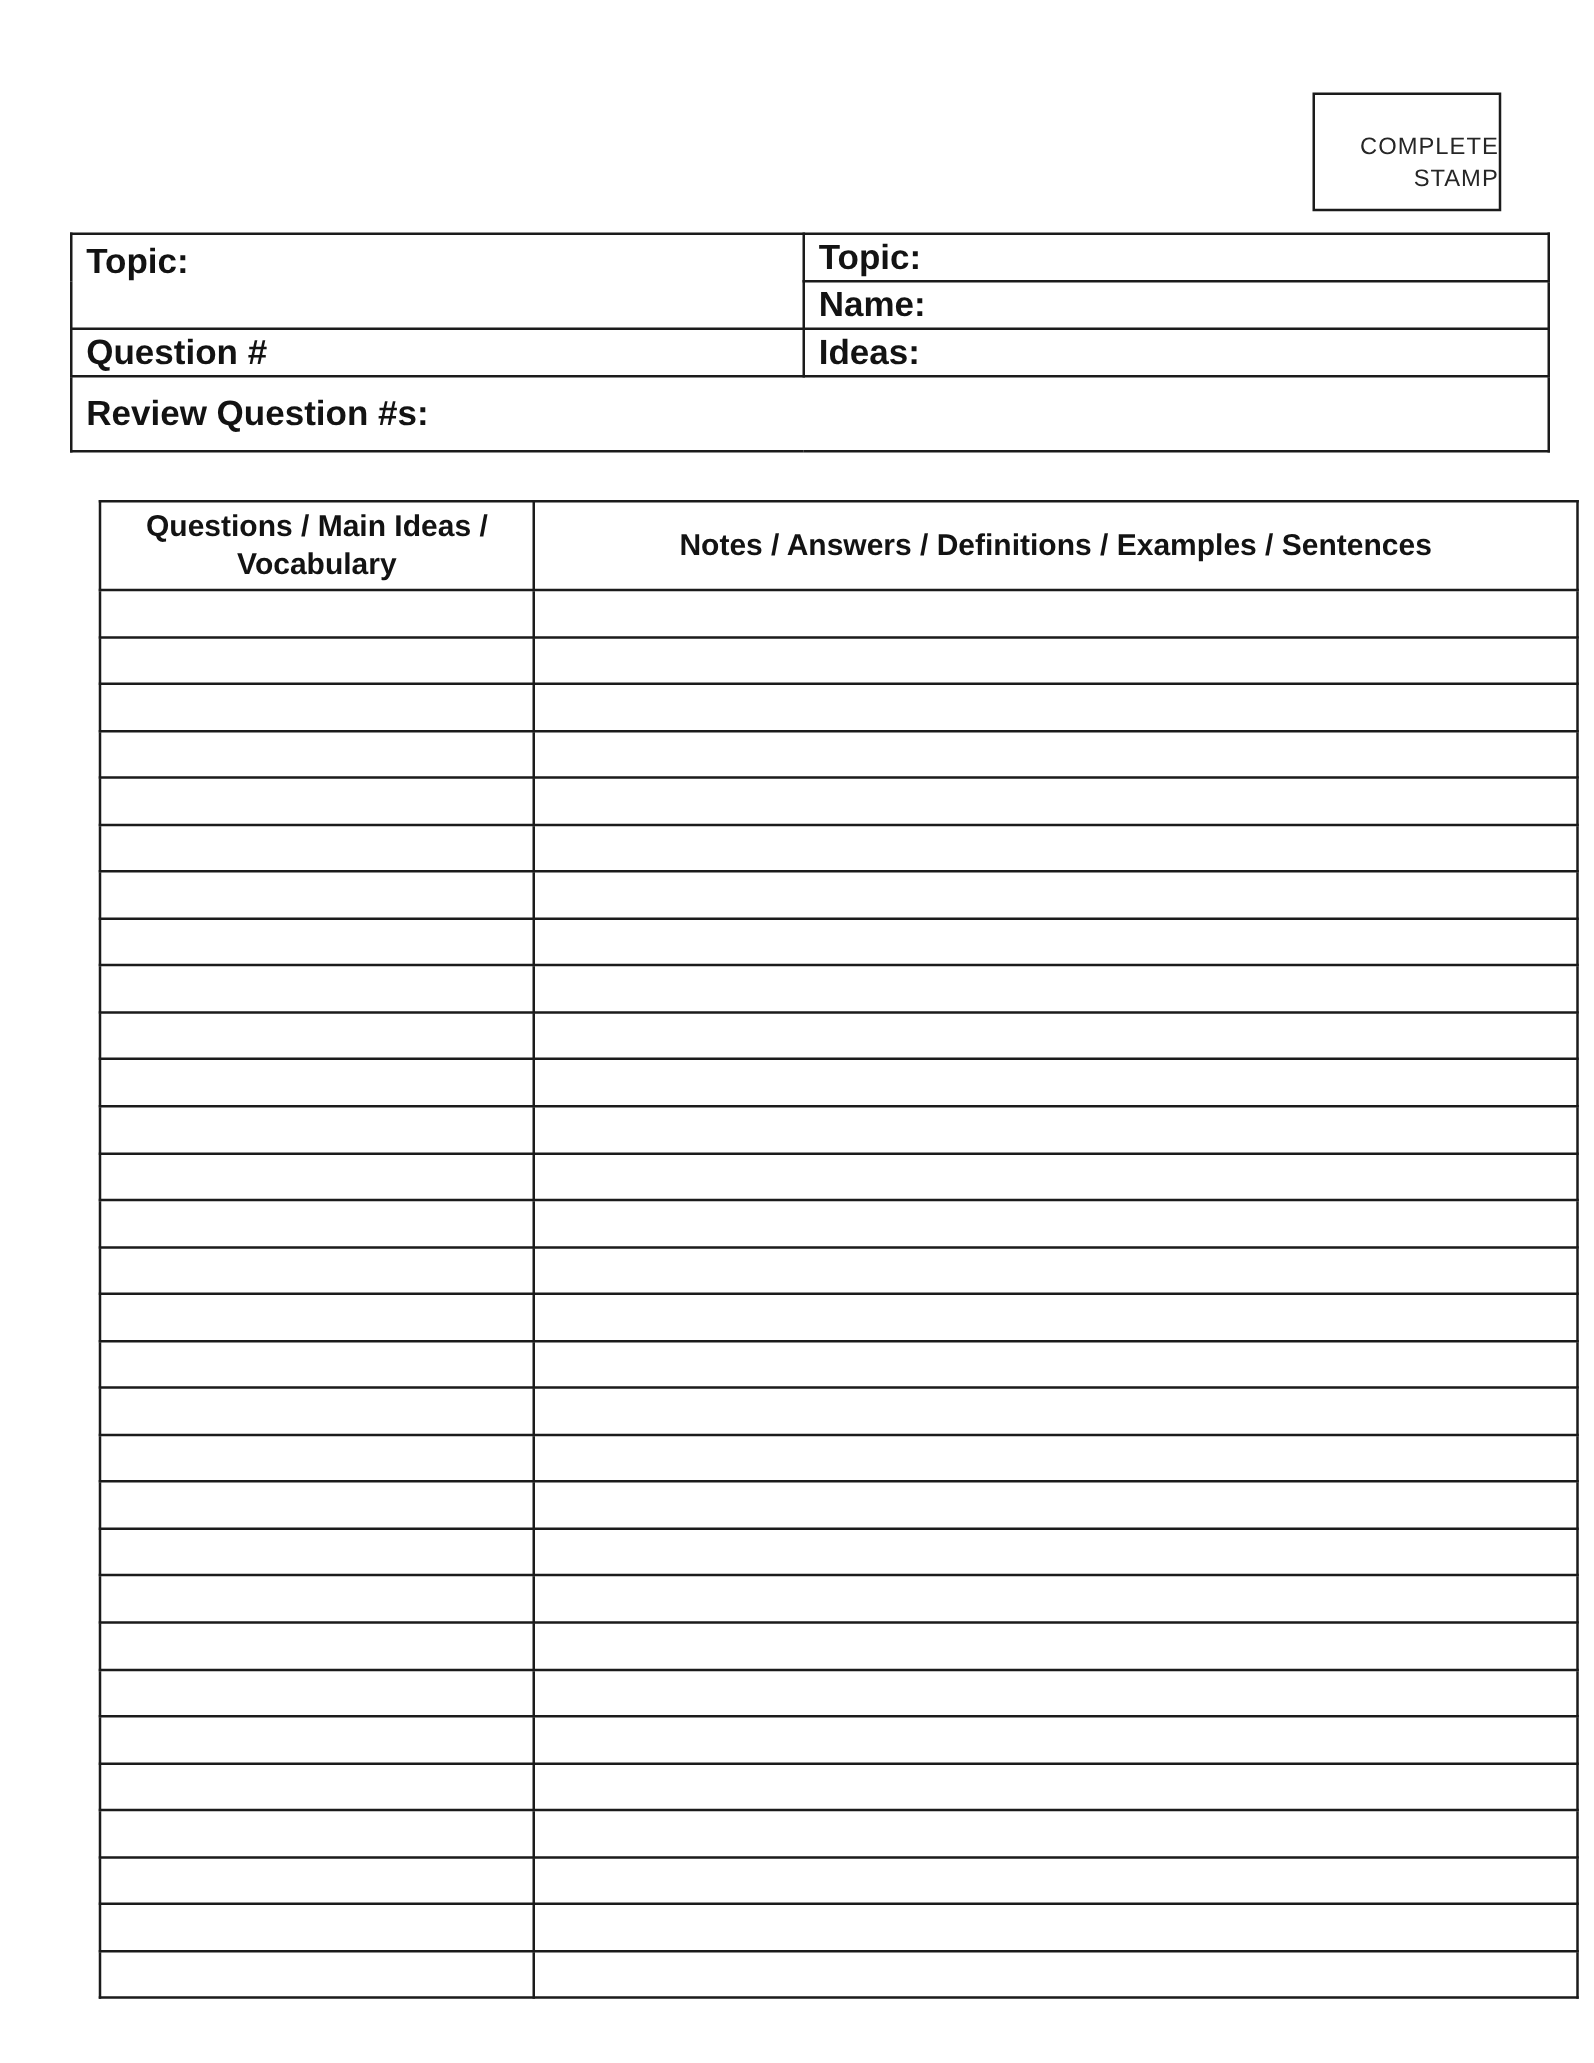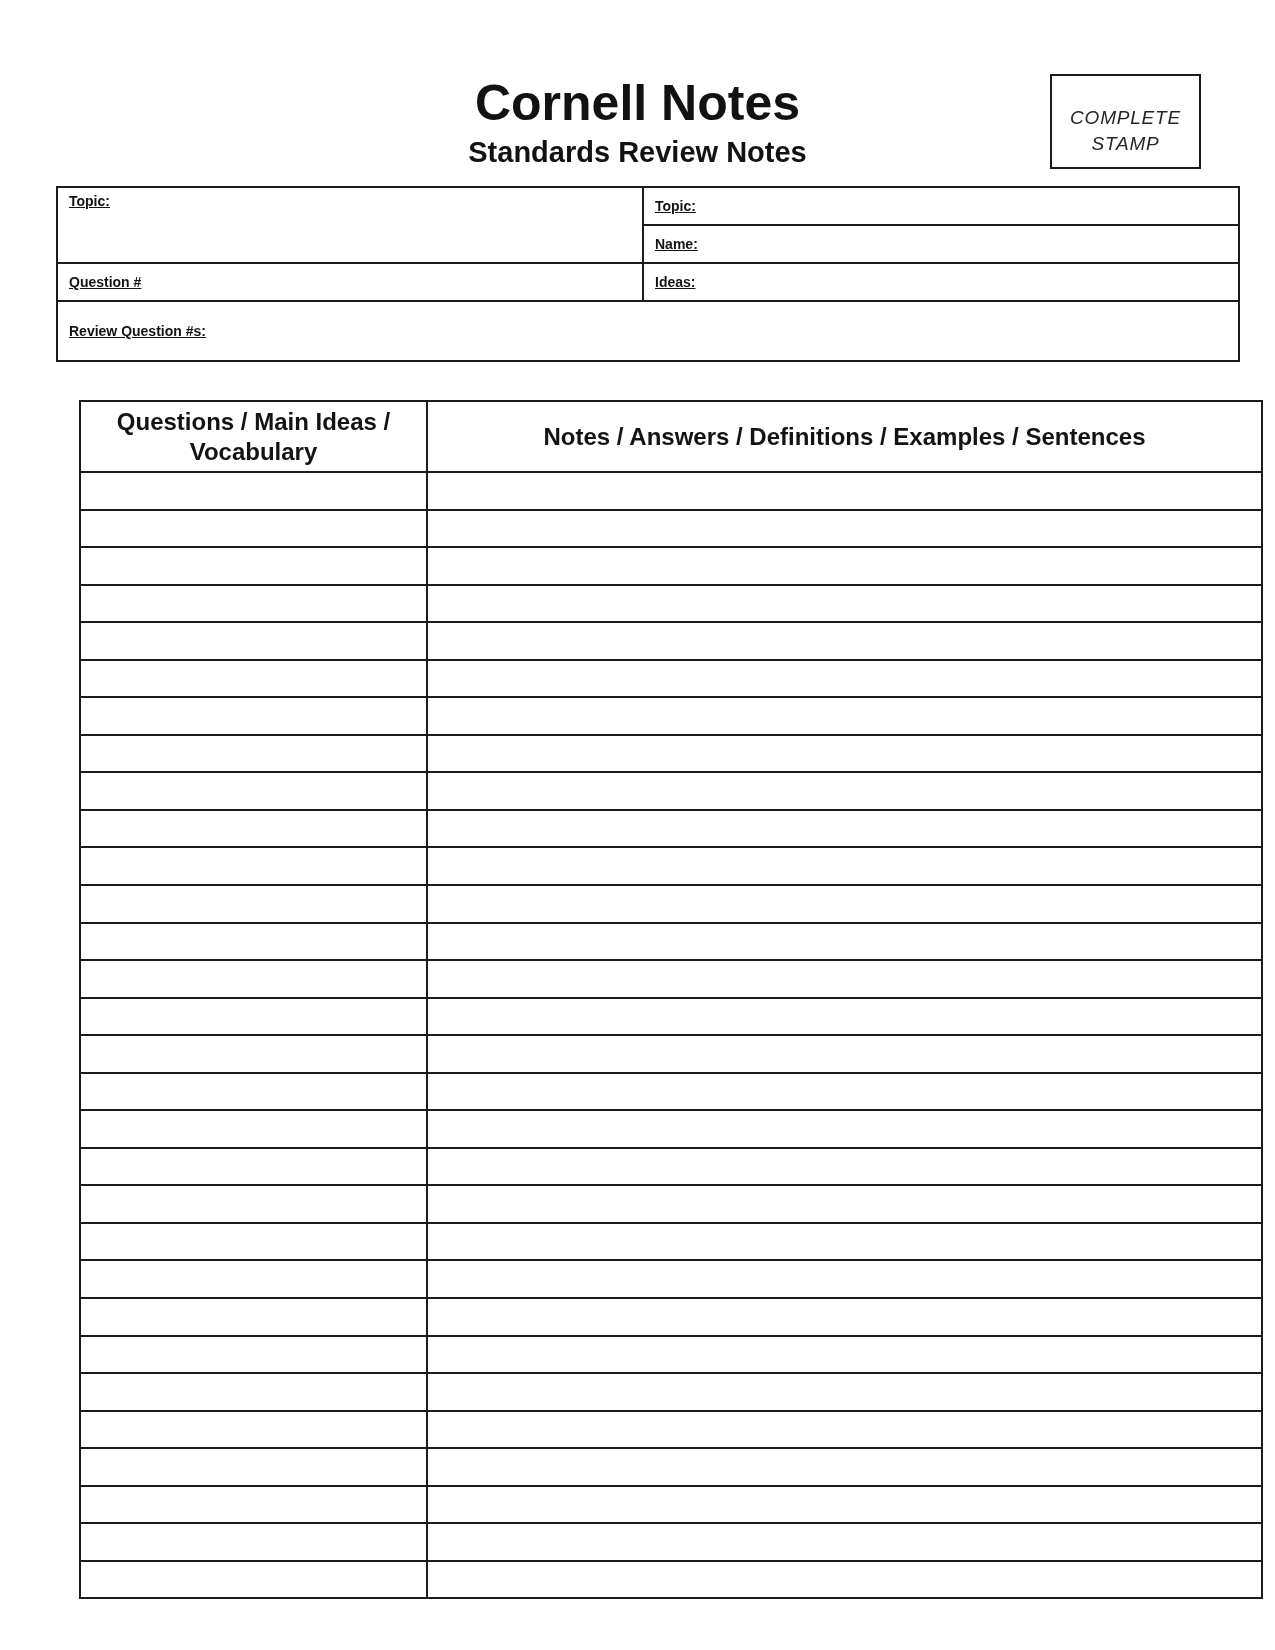--- a/index.html
+++ b/index.html
@@ -39,24 +39,23 @@
   
   .stamp-box {
     position: absolute;
     left: 1050px;
     top: 74px;
     width: 151px;
     height: 95px;
     border: 2px solid #1b1b1b;
     display: flex;
     flex-direction: column;
-    align-items: center;
+    align-items: flex-end;
     justify-content: center;
     padding-top: 18px;
-    font-style: italic;
   }
   .stamp-box span {
     display: block;
     font-size: 19px;
     font-weight: 400;
     letter-spacing: 0.8px;
     line-height: 26px;
     color: #262626;
   }
 
@@ -70,26 +69,25 @@
   }
 
   
   .info-table {
     position: absolute;
     left: 56px;
     top: 186px;
     width: 1182px;
   }
   .info-table td {
-    font-size: 14px;
+    font-size: 28px;
     font-weight: bold;
     padding-left: 11px;
     vertical-align: middle;
     color: #131313;
-    text-decoration: underline;
   }
   .info-table .row-std { height: 38px; }
   .info-table .row-review { height: 60px; }
   .info-table .topic-cell { vertical-align: top; padding-top: 5px; }
 
   
   .notes-table {
     position: absolute;
     left: 56px;
     top: 400px;
@@ -107,24 +105,20 @@
     padding: 0 14px;
   }
   .notes-table tbody tr { height: 37.55px; }
   .notes-table tbody td { background: #ffffff; }
 </style>
 </head>
 <body>
 
 <div class="page">
 
-  <div class="title-block">
-    <h1>Cornell Notes</h1>
-    <h2>Standards Review Notes</h2>
-  </div>
 
   <div class="stamp-box">
     <span>COMPLETE</span>
     <span>STAMP</span>
   </div>
 
   <table class="info-table">
     <colgroup>
       <col style="width:586px">
       <col style="width:596px">

